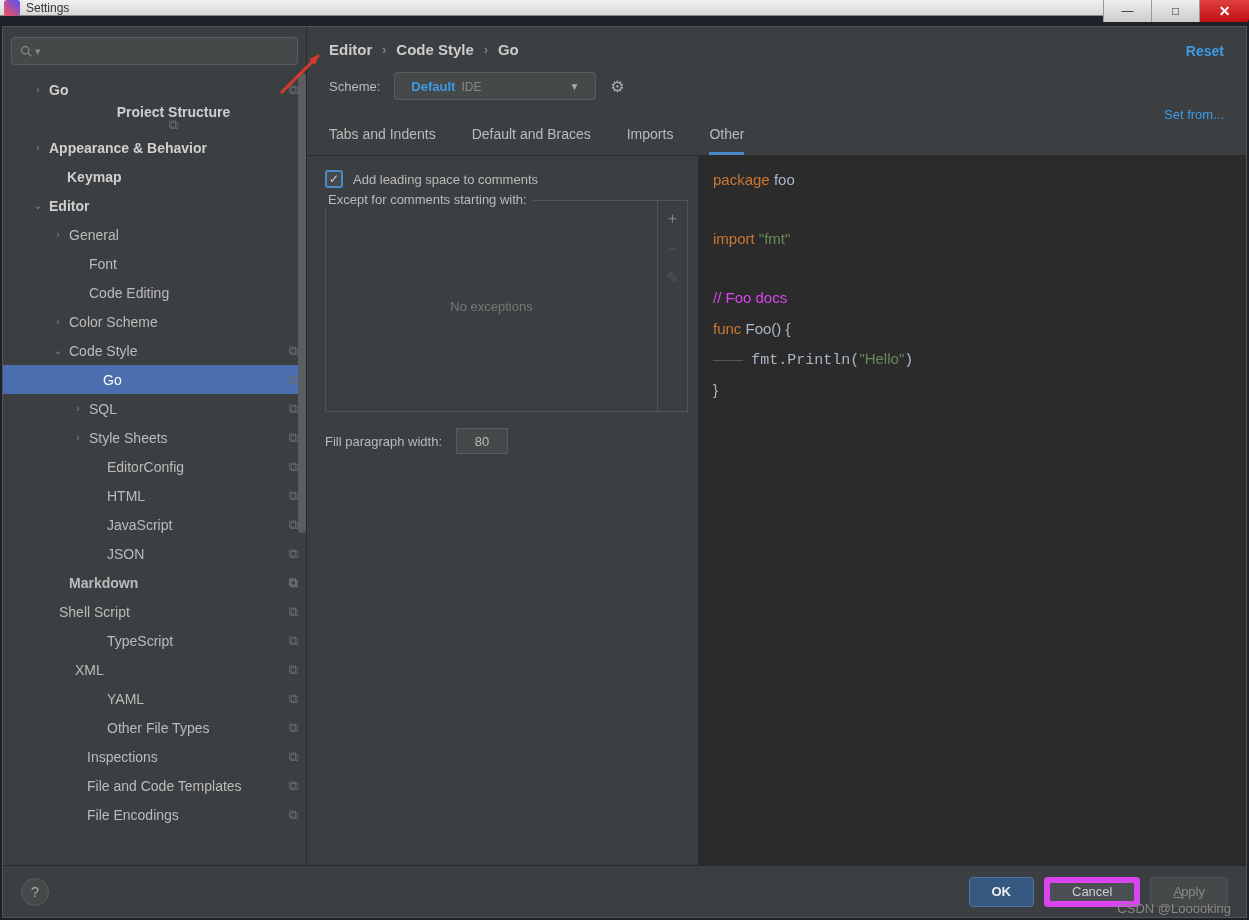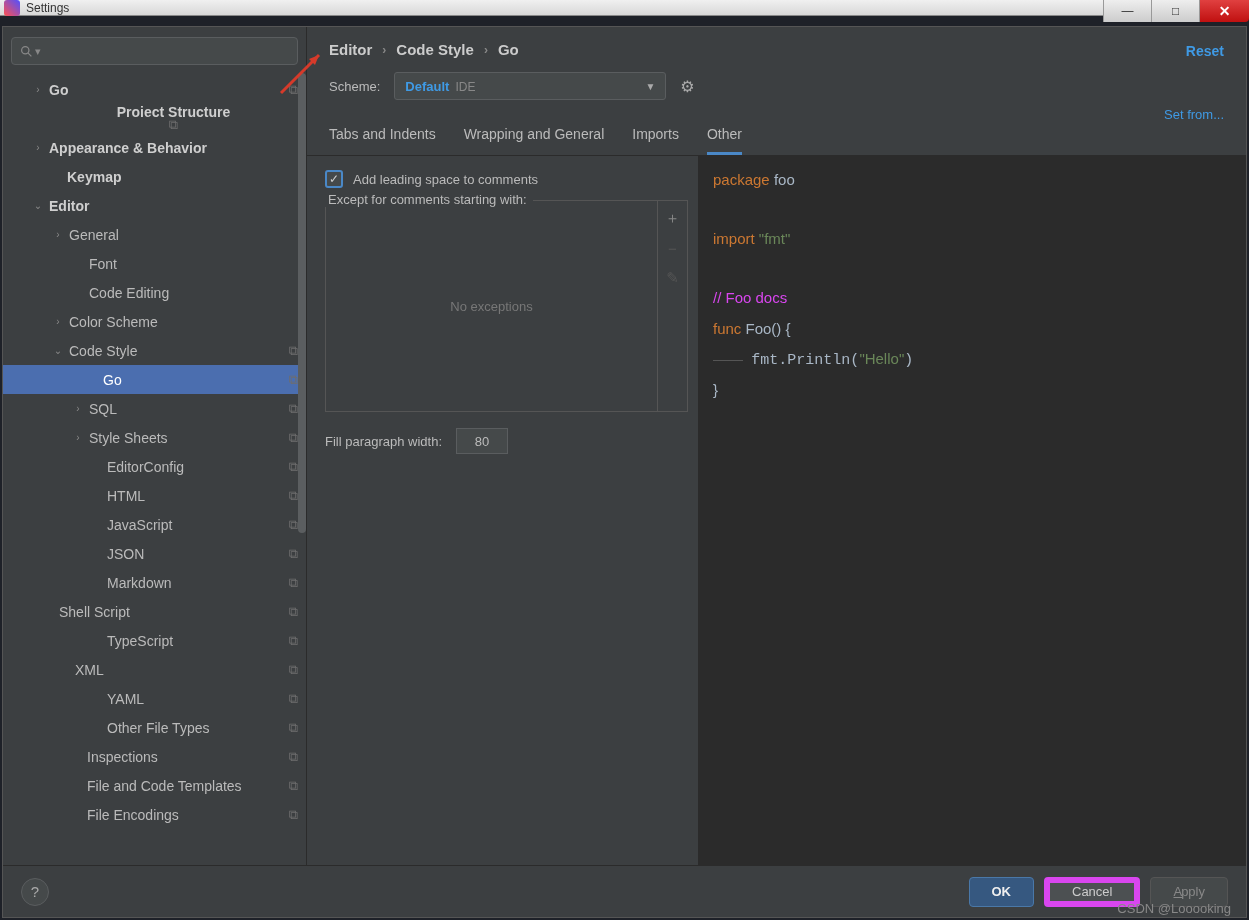--- a/index.html
+++ b/index.html
@@ -34,27 +34,27 @@
 
 .main { flex:1; display:flex; flex-direction:column; background:#3c3f41; position:relative; }
 .main-header { padding:14px 22px 8px 22px; }
 .breadcrumb { font-size:15px; font-weight:600; color:#ccc; display:flex; align-items:center; gap:10px; }
 .breadcrumb .sep { color:#888; font-size:12px; }
 .reset-link { position:absolute; right:22px; top:16px; color:#3f9ae5; font-size:14px; font-weight:600; cursor:pointer; }
 .setfrom-link { position:absolute; right:22px; top:80px; color:#3f9ae5; font-size:13px; cursor:pointer; }
 
 .scheme-row { display:flex; align-items:center; gap:14px; margin-top:14px; }
 .scheme-label { color:#bbb; font-size:13px; }
-.scheme-select { background:#45494a; border:1px solid #5a5d5f; border-radius:3px; height:28px; width:272px; display:flex; align-items:center; padding:0 10px; justify-content:space-between; }
+.scheme-select { background:#45494a; border:1px solid #5a5d5f; border-radius:3px; height:28px; width:202px; display:flex; align-items:center; padding:0 16px; justify-content:space-between; }
 .scheme-select .val { color:#3f9ae5; font-weight:600; font-size:13px; }
 .scheme-select .ide { color:#888; font-size:12px; margin-left:6px; }
 .scheme-select .dd { color:#aaa; font-size:10px; }
 .gear-icon { color:#aaa; font-size:16px; cursor:pointer; }
 
-.tabs { display:flex; gap:28px; padding:18px 22px 0 22px; border-bottom:1px solid #2b2b2b; font-size:14px; color:#bbb; }
+.tabs { display:flex; gap:36px; padding:18px 22px 0 22px; border-bottom:1px solid #2b2b2b; font-size:14px; color:#bbb; }
 .tab { padding-bottom:10px; cursor:pointer; border-bottom:3px solid transparent; }
 .tab.active { color:#bbb; border-bottom:3px solid #4a88c7; }
 
 .panel-body { flex:1; display:flex; }
 .form-side { width:392px; padding:14px 10px 14px 18px; color:#bbb; font-size:13px; border-right:1px solid #2b2b2b; }
 .cb-row { display:flex; align-items:center; gap:10px; margin-bottom:12px; position:relative; }
 .checkbox { width:18px; height:18px; border:2px solid #4a88c7; border-radius:3px; background:#45494a; display:flex; align-items:center; justify-content:center; color:#ccc; font-size:12px; }
 .fieldset { border:1px solid #555; padding:0; margin:4px 0 16px 0; position:relative; }
 .fieldset-legend { position:absolute; top:-9px; left:-4px; background:#3c3f41; padding:0 6px; color:#bbb; font-size:13px; }
 .exceptions-box { height:210px; display:flex; }
@@ -179,21 +179,21 @@
           <div class="tree-item" style="padding-left: 86px;">
             <span class="chev"></span>
             <span class="label">JavaScript</span>
             <span class="config-icon">⧉</span>
           </div>
           <div class="tree-item" style="padding-left: 86px;">
             <span class="chev"></span>
             <span class="label">JSON</span>
             <span class="config-icon">⧉</span>
           </div>
-          <div class="tree-item" style="padding-left: 86px;">
+          <div class="tree-item" style="padding-left: 48px; font-weight: bold;">
             <span class="chev"></span>
             <span class="label">Markdown</span>
             <span class="config-icon">⧉</span>
           </div>
           <div class="tree-item" style="padding-left: 38px;">
             <span class="chev"></span>
             <span class="label">Shell Script</span>
             <span class="config-icon">⧉</span>
           </div>
           <div class="tree-item" style="padding-left: 86px;">
@@ -253,21 +253,21 @@
             <span><span class="val">Default</span><span class="ide">IDE</span></span>
             <span class="dd">▼</span>
           </div>
           <span class="gear-icon">⚙</span>
         </div>
         <div class="setfrom-link">Set from...</div>
       </div>
 
       <div class="tabs" id="tabs">
           <div class="tab">Tabs and Indents</div>
-          <div class="tab">Wrapping and General</div>
+          <div class="tab">Default and Braces</div>
           <div class="tab">Imports</div>
           <div class="tab active">Other</div>
         </div>
 
       <div class="panel-body">
         <div class="form-side">
           <svg class="red-arrow" style="left:-28px;top:18px" width="50" height="50">
               <line x1="2" y1="48" x2="40" y2="10" stroke="#d63a2a" stroke-width="3"></line>
               <polygon points="40,10 30,14 36,20" fill="#d63a2a"></polygon>
             </svg>

